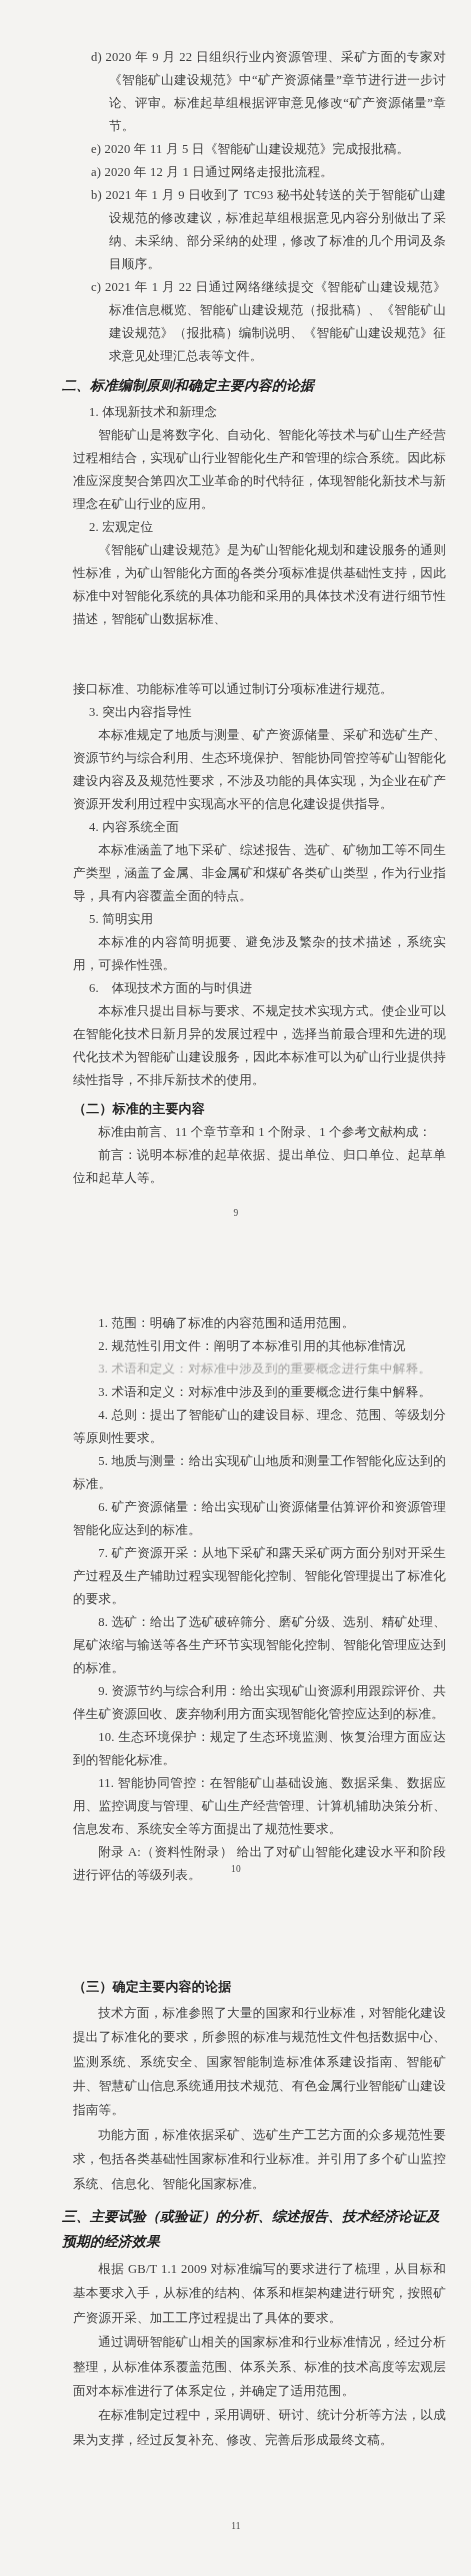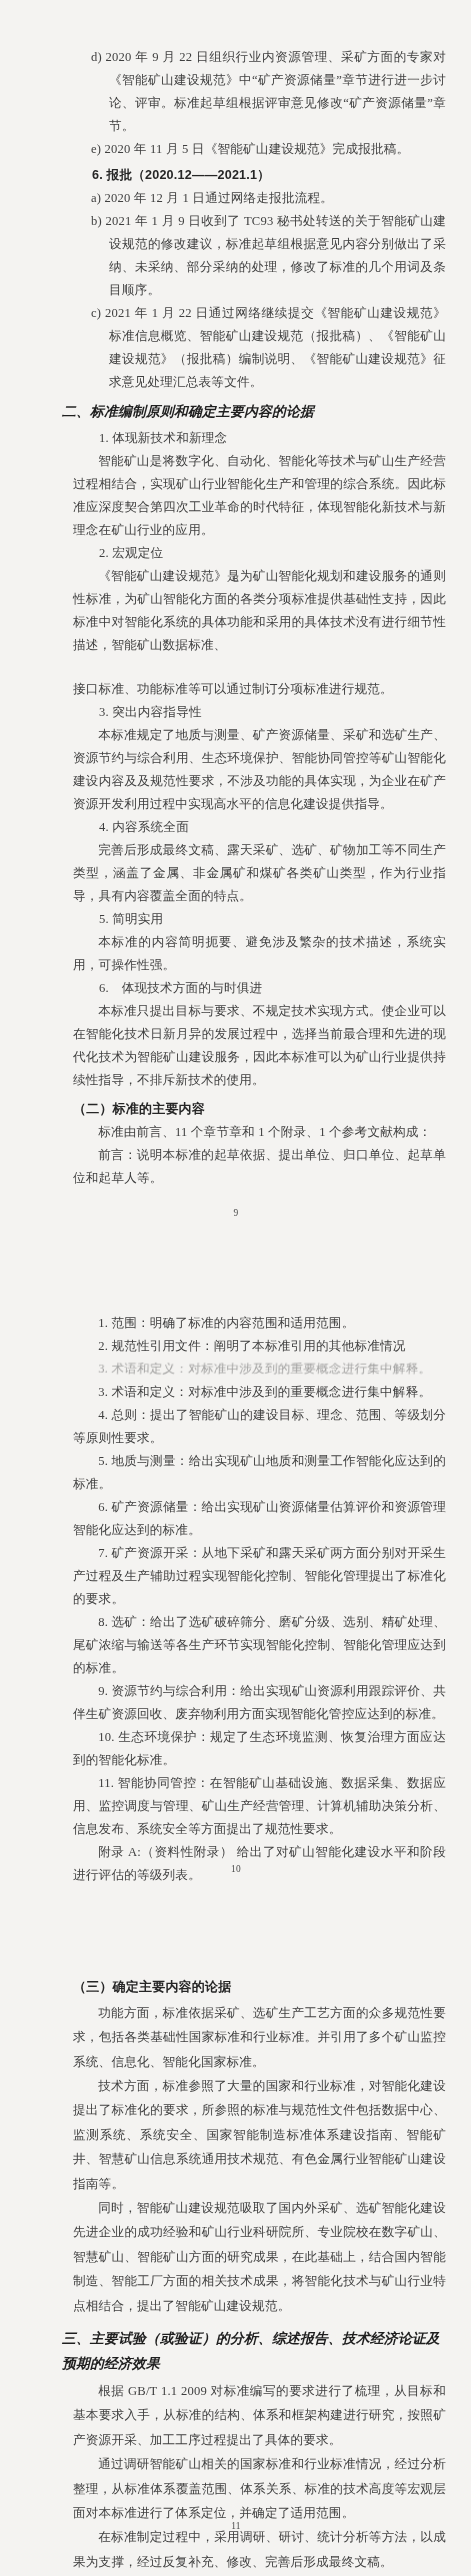--- a/index.html
+++ b/index.html
@@ -51,21 +51,21 @@
   .h2{
     font-family:"Liberation Sans","DejaVu Sans",sans-serif;
     font-weight:bold;
     color:#262626;
     font-size:13px;
     margin:4.7px 0 1.6px 0;
     text-align:left;
   }
   
   .num{
-    margin-left:26px;
+    margin-left:16px;
   }
   
   .p{ text-indent:2em; }
   
   .p0{ text-indent:0; }
   
   .ghost{
     filter:blur(0.6px);
     opacity:0.62;
     color:#6b6b6b;
@@ -85,38 +85,37 @@
   #pg11 .h1{ margin-top:7.9px; margin-bottom:3.1px; line-height:25px; }
 </style>
 </head>
 <body>
 
 <div class="canvas">
 
   <section class="page" id="pg8" style="top:46px">
     <div class="li">d) 2020 年 9 月 22 日组织行业内资源管理、采矿方面的专家对《智能矿山建设规范》中“矿产资源储量”章节进行进一步讨论、评审。标准起草组根据评审意见修改“矿产资源储量”章节。</div>
     <div class="li">e) 2020 年 11 月 5 日《智能矿山建设规范》完成报批稿。</div>
-    <div class="bli">6. 报批（2020.12——2021.1）</div>
     <div class="li">a) 2020 年 12 月 1 日通过网络走报批流程。</div>
     <div class="li">b) 2021 年 1 月 9 日收到了 TC93 秘书处转送的关于智能矿山建设规范的修改建议，标准起草组根据意见内容分别做出了采纳、未采纳、部分采纳的处理，修改了标准的几个用词及条目顺序。</div>
     <div class="li">c) 2021 年 1 月 22 日通过网络继续提交《智能矿山建设规范》标准信息概览、智能矿山建设规范（报批稿）、《智能矿山建设规范》（报批稿）编制说明、《智能矿山建设规范》征求意见处理汇总表等文件。</div>
     <div class="h1">二、标准编制原则和确定主要内容的论据</div>
     <div class="num">1. 体现新技术和新理念</div>
     <div class="p">智能矿山是将数字化、自动化、智能化等技术与矿山生产经营过程相结合，实现矿山行业智能化生产和管理的综合系统。因此标准应深度契合第四次工业革命的时代特征，体现智能化新技术与新理念在矿山行业的应用。</div>
     <div class="num">2. 宏观定位</div>
     <div class="p">《智能矿山建设规范》是为矿山智能化规划和建设服务的通则性标准，为矿山智能化方面的各类分项标准提供基础性支持，因此标准中对智能化系统的具体功能和采用的具体技术没有进行细节性描述，智能矿山数据标准、</div>
   </section>
   <div class="pageno" style="top:574px">8</div>
 
   <section class="page" id="pg9" style="top:678px">
     <div class="p0">接口标准、功能标准等可以通过制订分项标准进行规范。</div>
     <div class="num">3. 突出内容指导性</div>
     <div class="p">本标准规定了地质与测量、矿产资源储量、采矿和选矿生产、资源节约与综合利用、生态环境保护、智能协同管控等矿山智能化建设内容及及规范性要求，不涉及功能的具体实现，为企业在矿产资源开发利用过程中实现高水平的信息化建设提供指导。</div>
     <div class="num">4. 内容系统全面</div>
-    <div class="p">完善后形成最终文稿、露天采矿、选矿、矿物加工等不同生产类型，涵盖了金属、非金属矿和煤矿各类矿山类型，作为行业指导，具有内容覆盖全面的特点。</div>
+    <div class="p">本标准涵盖了地下采矿、综述报告、选矿、矿物加工等不同生产类型，涵盖了金属、非金属矿和煤矿各类矿山类型，作为行业指导，具有内容覆盖全面的特点。</div>
     <div class="num">5. 简明实用</div>
     <div class="p">本标准的内容简明扼要、避免涉及繁杂的技术描述，系统实用，可操作性强。</div>
     <div class="num">6.　体现技术方面的与时俱进</div>
     <div class="p">本标准只提出目标与要求、不规定技术实现方式。使企业可以在智能化技术日新月异的发展过程中，选择当前最合理和先进的现代化技术为智能矿山建设服务，因此本标准可以为矿山行业提供持续性指导，不排斥新技术的使用。</div>
     <div class="h2">（二）标准的主要内容</div>
     <div class="p">标准由前言、11 个章节章和 1 个附录、1 个参考文献构成：</div>
     <div class="p">前言：说明本标准的起草依据、提出单位、归口单位、起草单位和起草人等。</div>
   </section>
   <div class="pageno" style="top:1208px">9</div>
 
@@ -132,23 +131,22 @@
     <div class="p">8. 选矿：给出了选矿破碎筛分、磨矿分级、选别、精矿处理、尾矿浓缩与输送等各生产环节实现智能化控制、智能化管理应达到的标准。</div>
     <div class="p">9. 资源节约与综合利用：给出实现矿山资源利用跟踪评价、共伴生矿资源回收、废弃物利用方面实现智能化管控应达到的标准。</div>
     <div class="p">10. 生态环境保护：规定了生态环境监测、恢复治理方面应达到的智能化标准。</div>
     <div class="p">11. 智能协同管控：在智能矿山基础设施、数据采集、数据应用、监控调度与管理、矿山生产经营管理、计算机辅助决策分析、信息发布、系统安全等方面提出了规范性要求。</div>
     <div class="p">附录 A:（资料性附录）  给出了对矿山智能化建设水平和阶段进行评估的等级列表。</div>
   </section>
   <div class="pageno" style="top:1864px">10</div>
 
   <section class="page" id="pg11" style="top:1970px">
     <div class="h2">（三）确定主要内容的论据</div>
+    <div class="p">技术方面，标准参照了大量的国家和行业标准，对智能化建设提出了标准化的要求，所参照的标准与规范性文件包括数据中心、监测系统、系统安全、国家智能制造标准体系建设指南、智能矿井、智慧矿山信息系统通用技术规范、有色金属行业智能矿山建设指南等。</div>
     <div class="p">功能方面，标准依据采矿、选矿生产工艺方面的众多规范性要求，包括各类基础性国家标准和行业标准。并引用了多个矿山监控系统、信息化、智能化国家标准。</div>
-    <div class="p">技术方面，标准参照了大量的国家和行业标准，对智能化建设提出了标准化的要求，所参照的标准与规范性文件包括数据中心、监测系统、系统安全、国家智能制造标准体系建设指南、智能矿井、智慧矿山信息系统通用技术规范、有色金属行业智能矿山建设指南等。</div>
-    <div class="p">同时，智能矿山建设规范吸取了国内外采矿、选矿智能化建设先进企业的成功经验和矿山行业科研院所、专业院校在数字矿山、智慧矿山、智能矿山方面的研究成果，在此基础上，结合国内智能制造、智能工厂方面的相关技术成果，将智能化技术与矿山行业特点相结合，提出了智能矿山建设规范。</div>
     <div class="h1">三、主要试验（或验证）的分析、综述报告、技术经济论证及预期的经济效果</div>
     <div class="p">根据 GB/T 1.1 2009 对标准编写的要求进行了梳理，从目标和基本要求入手，从标准的结构、体系和框架构建进行研究，按照矿产资源开采、加工工序过程提出了具体的要求。</div>
     <div class="p">通过调研智能矿山相关的国家标准和行业标准情况，经过分析整理，从标准体系覆盖范围、体系关系、标准的技术高度等宏观层面对本标准进行了体系定位，并确定了适用范围。</div>
     <div class="p">在标准制定过程中，采用调研、研讨、统计分析等方法，以成果为支撑，经过反复补充、修改、完善后形成最终文稿。</div>
   </section>
   <div class="pageno" style="top:2521px">11</div>
 
 </div>
 
 

